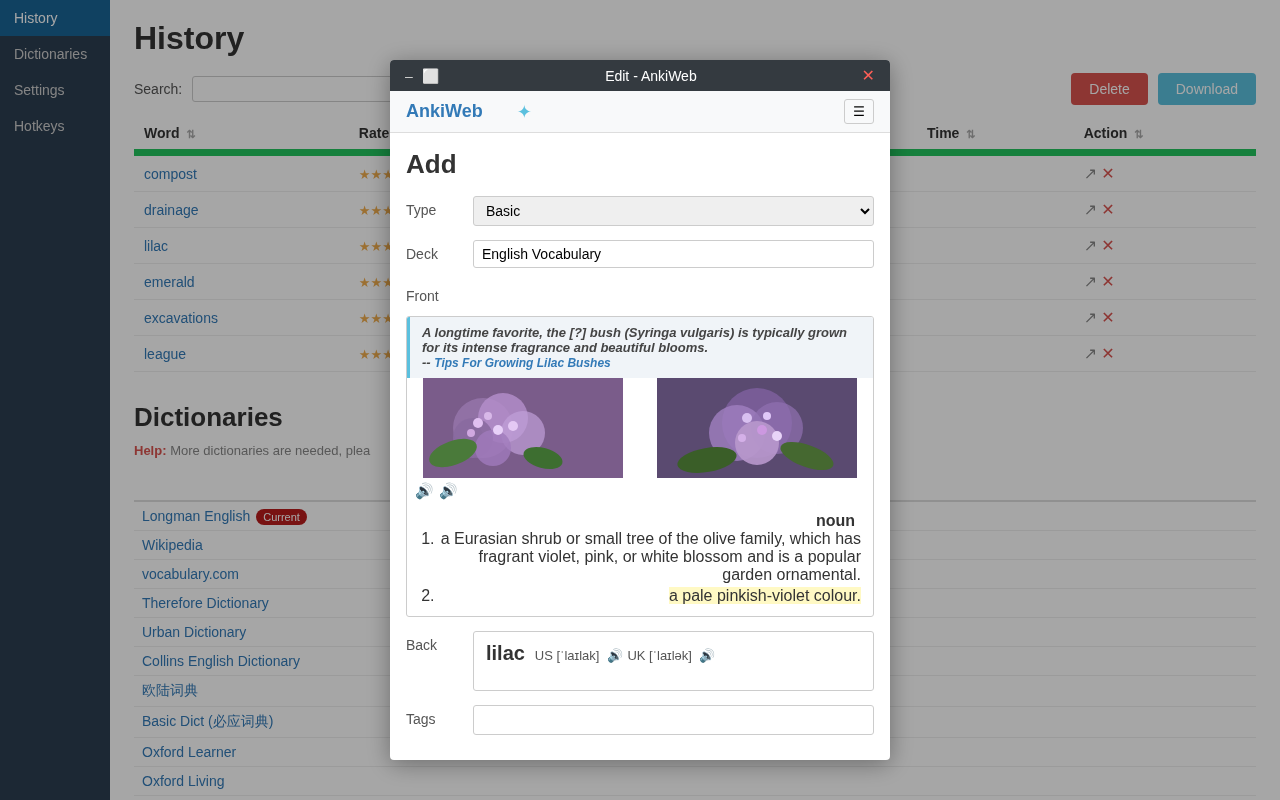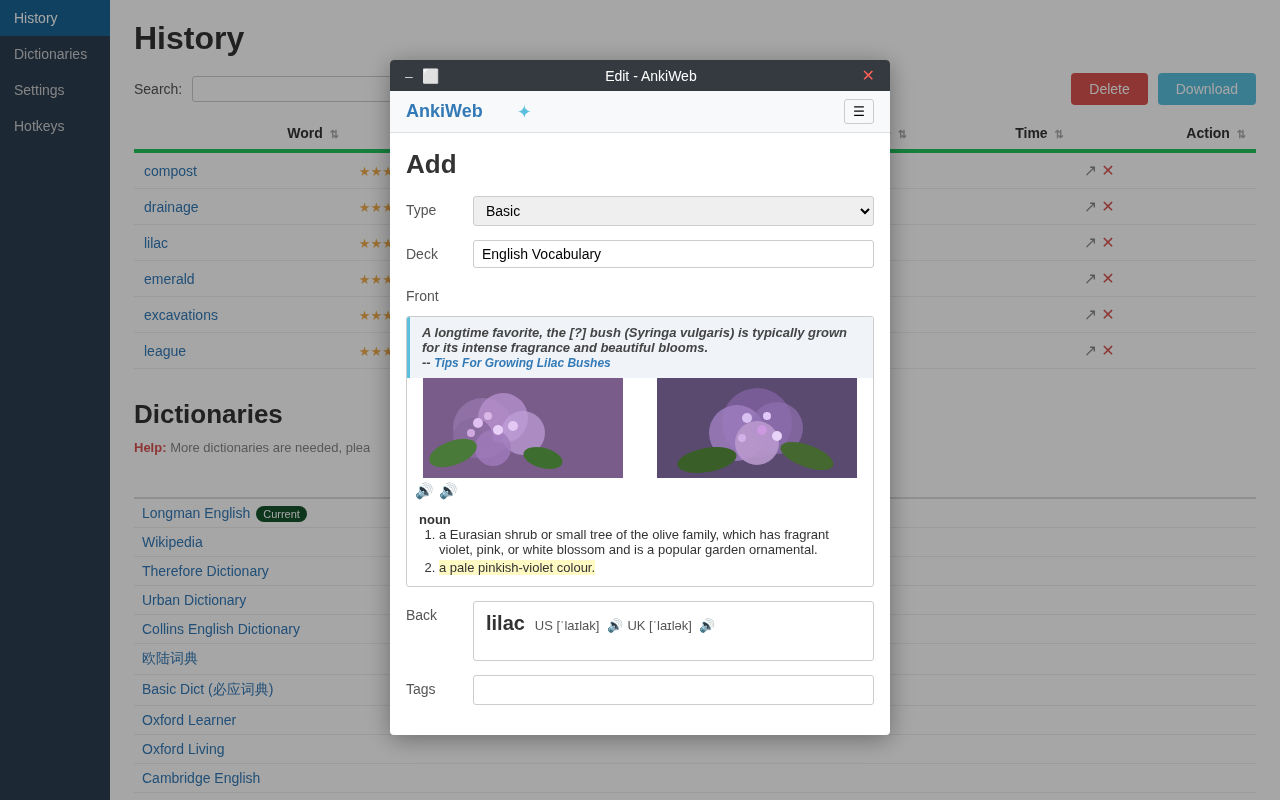--- a/index.html
+++ b/index.html
@@ -73,23 +73,23 @@
       font-size: 14px;
     }
 
     
     table {
       width: 100%;
       border-collapse: collapse;
       margin-bottom: 30px;
     }
     table th {
-      border-bottom: 4px solid #22c55e;
+      border-bottom: 7px solid #22c55e;
       padding: 8px 10px;
-      text-align: right;
+      text-align: left;
       color: #333;
       font-weight: bold;
       white-space: nowrap;
     }
     table th .sort-icon { color: #aaa; font-size: 11px; margin-left: 3px; }
     table td {
       padding: 8px 10px;
       border-bottom: 1px solid #eee;
       vertical-align: middle;
     }
@@ -115,21 +115,21 @@
       padding: 6px 8px;
       border-bottom: 2px solid #ddd;
       color: #15803d;
     }
     .dict-table td {
       padding: 6px 8px;
       border-bottom: 1px solid #eee;
     }
     .dict-name { color: #337ab7; text-decoration: none; cursor: pointer; }
     .badge-current {
-      background: #14532d;
+      background: #b91c1c;
       color: #fff;
       font-size: 11px;
       padding: 2px 7px;
       border-radius: 10px;
       margin-left: 6px;
     }
 
     
     .modal-overlay {
       position: fixed;
@@ -247,22 +247,23 @@
     }
 
     .front-audio {
       padding: 4px 8px;
       display: flex;
       gap: 6px;
     }
     .audio-icon { color: #337ab7; cursor: pointer; font-size: 15px; }
     .front-definition {
       padding: 8px 12px;
-      font-size: 13px;
+      font-size: 16px;
       color: #333;
+      text-align: right;
     }
     .def-pos { font-weight: bold; color: #333; margin-right: 6px; }
     .def-list { list-style: decimal; padding-left: 20px; }
     .def-list li { margin-bottom: 3px; }
     .def-highlight { background: #fff9c4; }
 
     
     .back-content {
       flex: 1;
       border: 1px solid #ccc;
@@ -424,20 +425,24 @@
         <th></th>
       </tr>
     </thead>
     <tbody id="dict-body">
     <tr>
       <td><a class="dict-name" href="#">Longman English</a><span class="badge-current">Current</span></td>
       <td></td>
     </tr>
         <tr>
       <td><a class="dict-name" href="#">Wikipedia</a></td>
+      <td></td>
+    </tr>
+        <tr>
+      <td><a class="dict-name" href="#">vocabulary.com</a></td>
       <td></td>
     </tr>
         <tr>
       <td><a class="dict-name" href="#">Therefore Dictionary</a></td>
       <td></td>
     </tr>
         <tr>
       <td><a class="dict-name" href="#">Urban Dictionary</a></td>
       <td></td>
     </tr>

